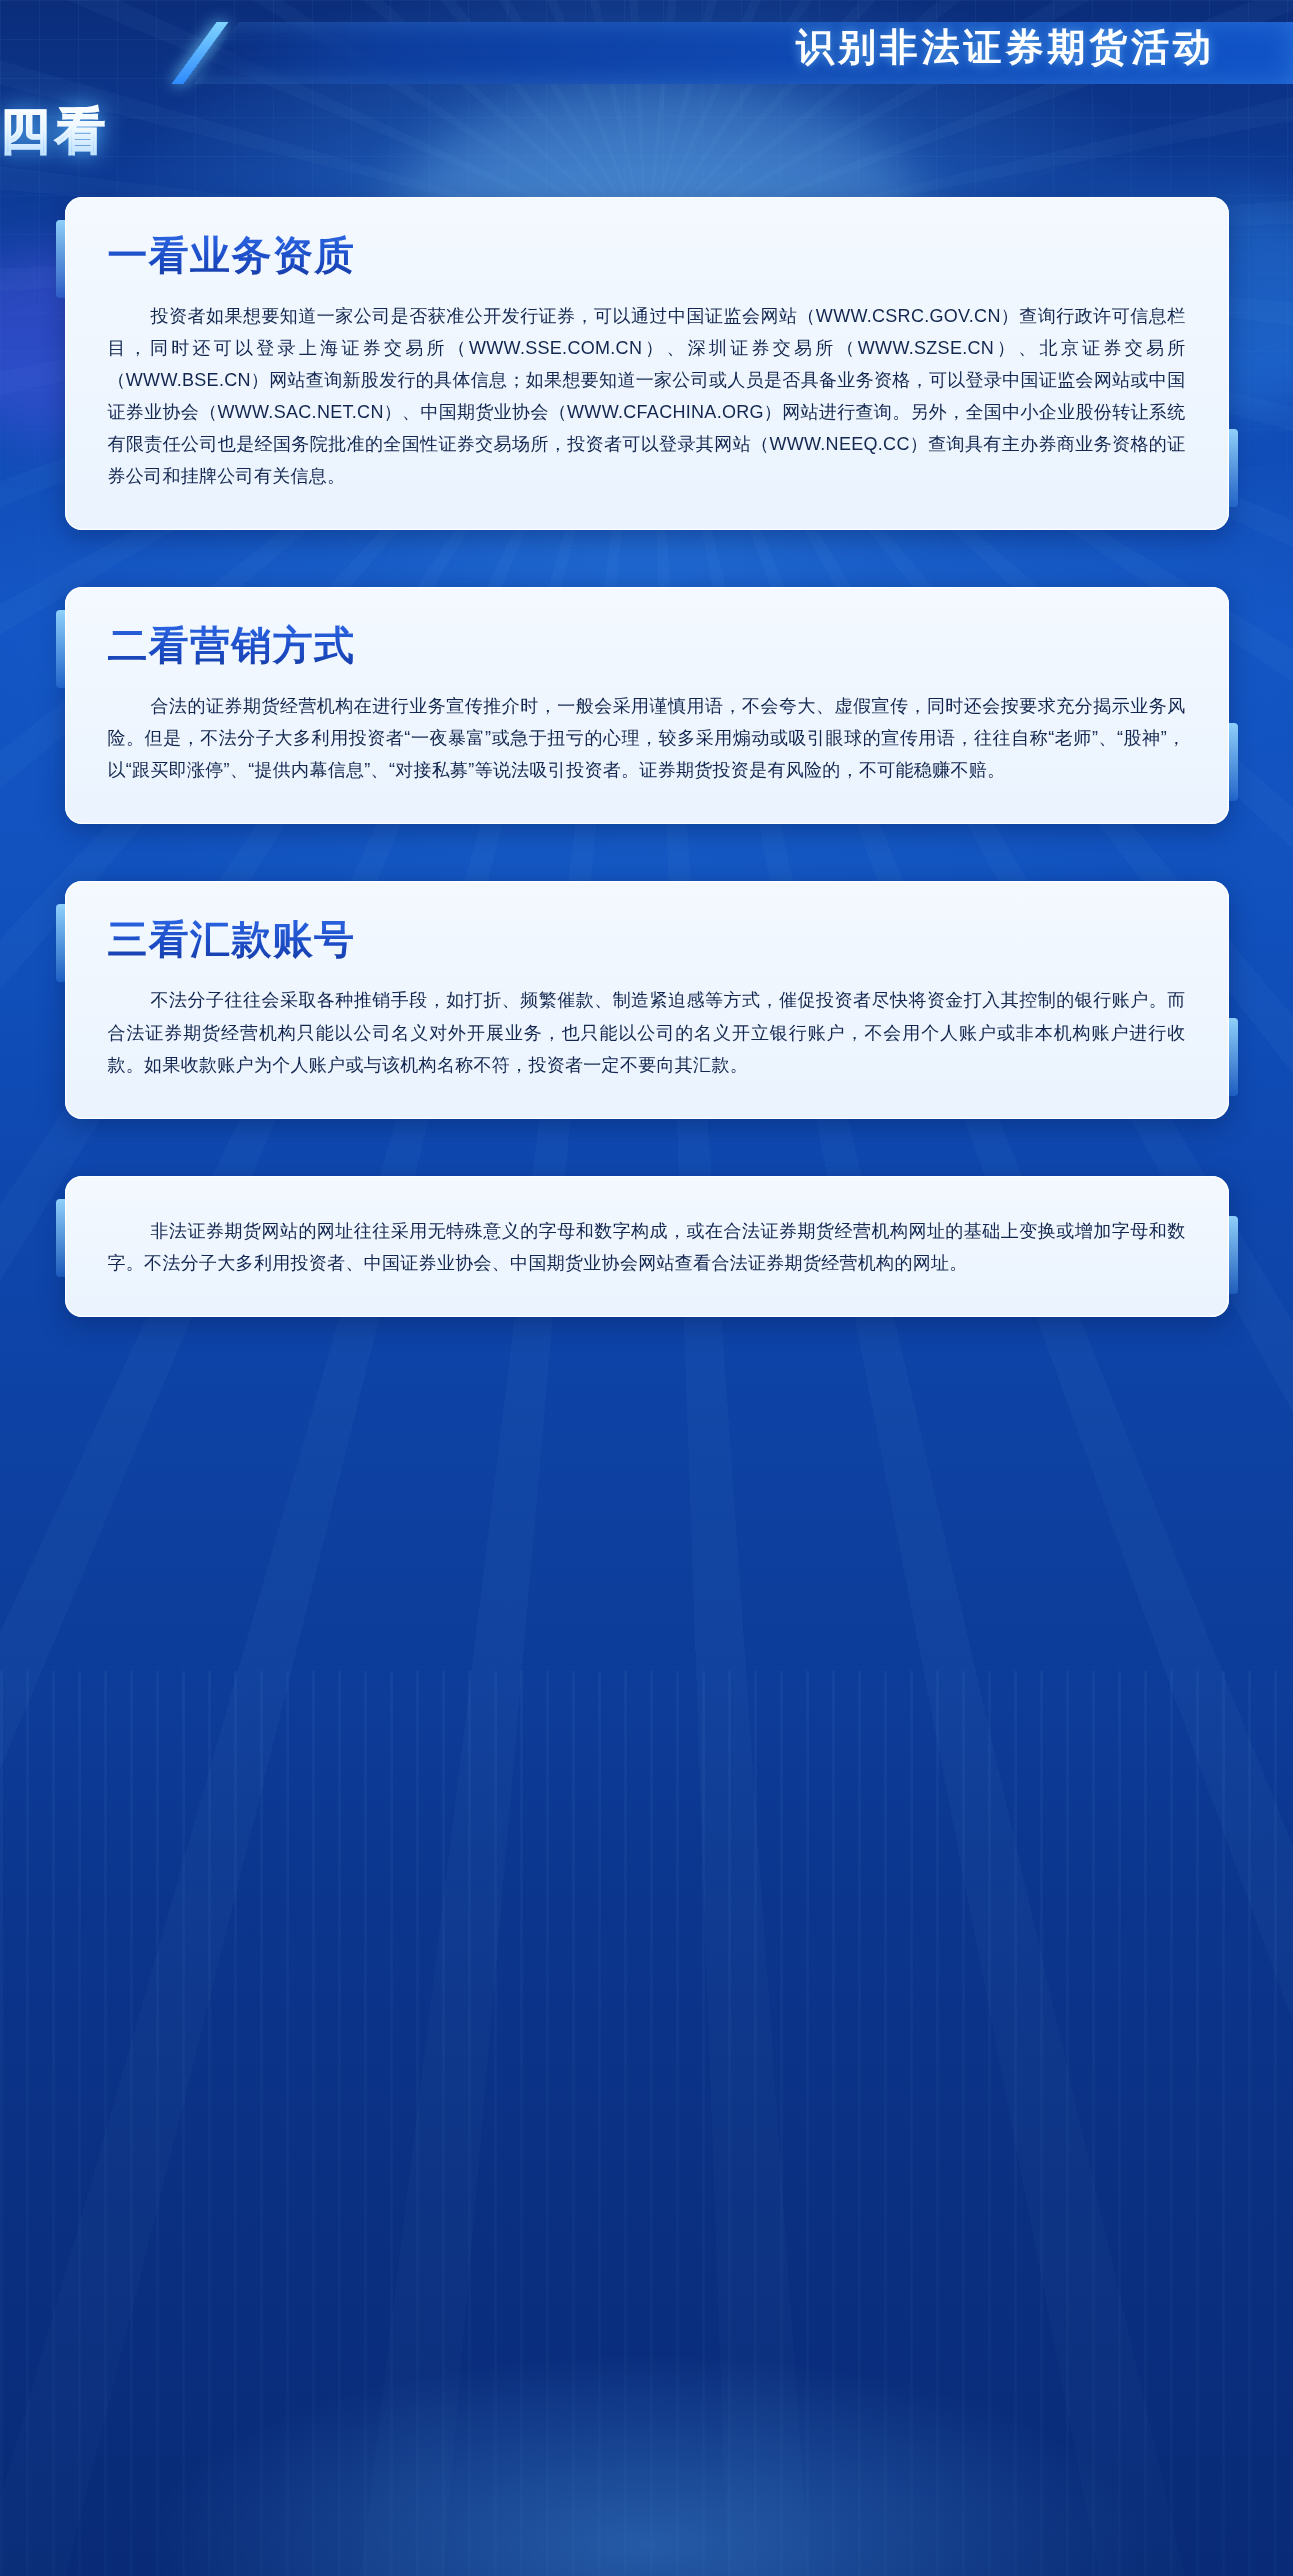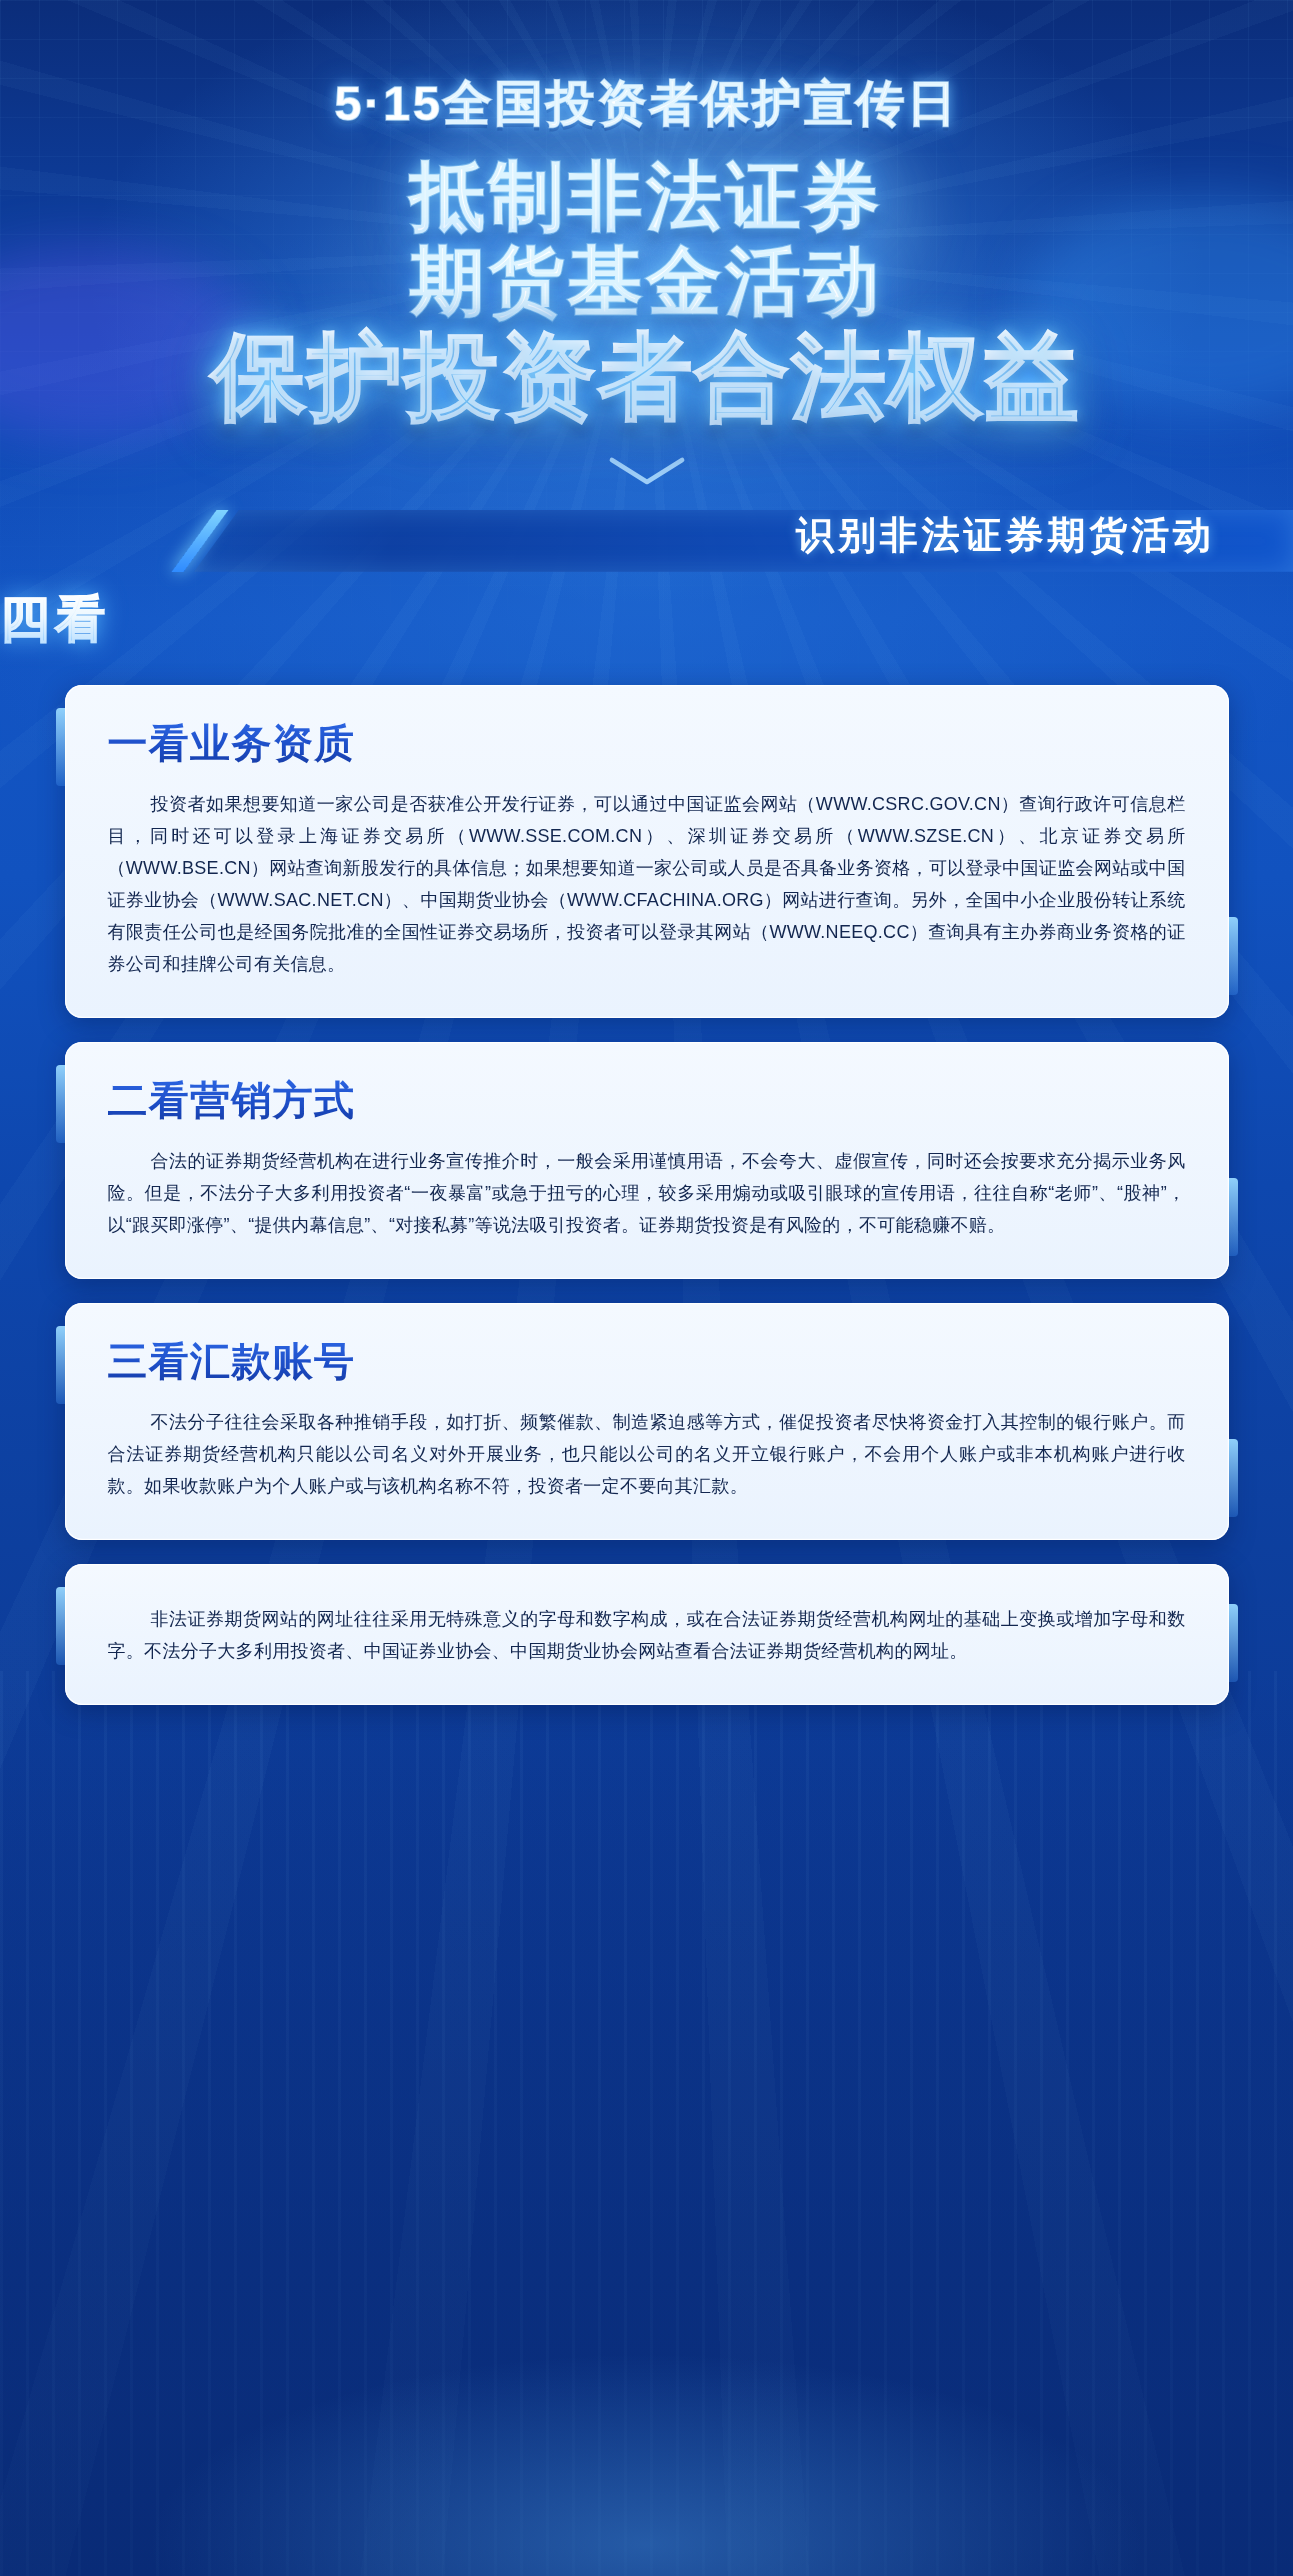--- a/index.html
+++ b/index.html
@@ -176,21 +176,21 @@
   }
 
   
   .cards {
     position: relative;
     z-index: 5;
     margin: 32px auto 0;
     width: 1164px;
     display: flex;
     flex-direction: column;
-    gap: 24px;
+    gap: 57px;
     padding-bottom: 149px;
   }
   .card {
     position: relative;
     background: linear-gradient(180deg, #f4f9ff 0%, #eaf3fe 100%);
     border-radius: 17px;
     padding: 31px 43px 38px 43px;
     box-shadow:
       0 6.5px 26px rgba(3,20,70,0.35),
       inset 0 0 0 1.3px rgba(255,255,255,0.9);
@@ -244,31 +244,20 @@
 
   <div class="bg-rays"></div>
   <div class="bg-grid"></div>
   <div class="bg-lines"></div>
   <div class="bg-city"></div>
   <div class="bg-bottomglow"></div>
   <div class="blob" style="left:-78px;top:246px;width:336px;height:194px;background:rgba(120,90,255,0.28);"></div>
   <div class="blob" style="right:-91px;top:194px;width:362px;height:220px;background:rgba(60,160,255,0.30);"></div>
   <div class="blob" style="left:401px;top:78px;width:517px;height:272px;background:rgba(130,205,255,0.22);"></div>
 
-  <div class="header">
-    <div class="head-sub">5·15全国投资者保护宣传日</div>
-    <div class="head-main">
-      <div class="ln">抵制非法证券</div>
-      <div class="ln">期货基金活动</div>
-      <div class="ln big">保护投资者合法权益</div>
-    </div>
-    <svg class="chev" viewBox="0 0 120 46">
-      <path d="M6 6 L60 40 L114 6" fill="none" stroke="rgba(180,225,255,0.85)" stroke-width="7" stroke-linecap="round" stroke-linejoin="round"></path>
-    </svg>
-  </div>
 
   <div class="banner-wrap">
     <div class="banner-accent"></div>
     <div class="banner">
       <div class="banner-text">识别非法证券期货活动</div>
     </div>
     <div class="sikan">
       <span>四看</span>
     </div>
   </div>

